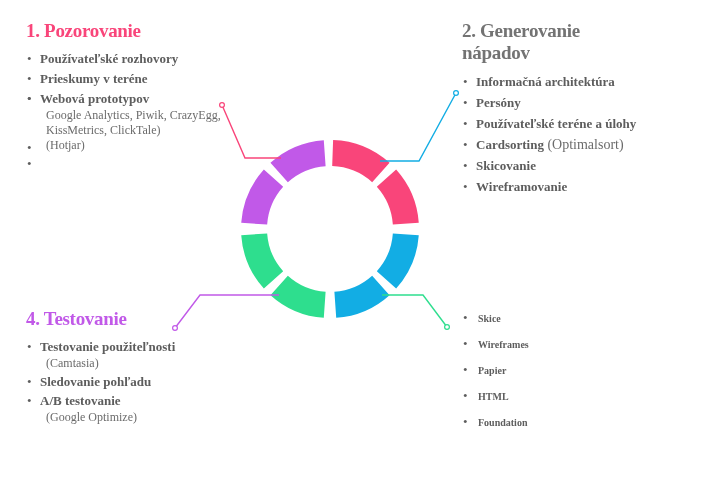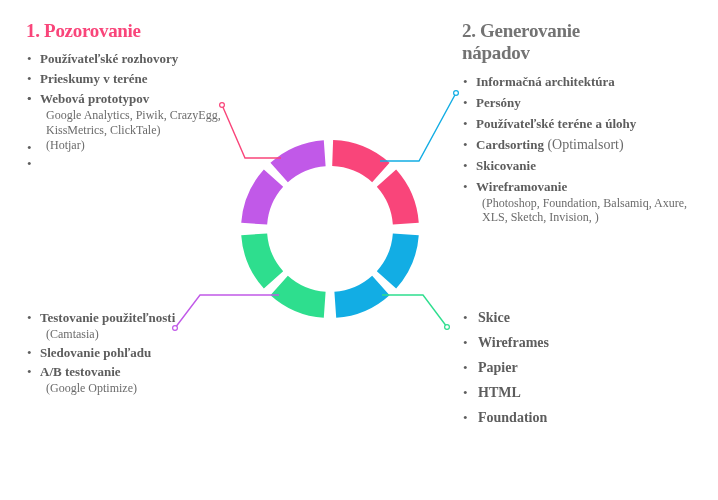--- a/index.html
+++ b/index.html
@@ -91,21 +91,21 @@
     line-height: 14.5px;
     padding-left: 6px;
     margin-top: 0px;
     margin-bottom: 1px;
     max-width: 215px;
   }
   #quadrant-2 .q-note { max-width: 230px; }
 
   
   #quadrant-3 .q-item { margin-bottom: 6px; padding-left: 16px; }
-  #quadrant-3 .q-label { font-size: 14px; }
+  #quadrant-3 .q-label { font-size: 10px; }
   #quadrant-2 .q-item { margin-bottom: 2px; }
   #quadrant-4 .q-item { margin-bottom: 0px; }
 </style>
 </head>
 <body>
 
 <div id="diagram">
 
   <svg id="donut-svg" viewBox="0 0 718 500" xmlns="http://www.w3.org/2000/svg">
     <g id="donut-segments">
@@ -144,25 +144,26 @@
 
   <div class="quadrant" id="quadrant-2">
     <div class="q-title">2. Generovanie
 nápadov</div>
     <ul class="q-list" id="list-q2">
         <li class="q-item"><span class="bullet">•</span><span class="q-label">Informačná architektúra</span></li>
         <li class="q-item"><span class="bullet">•</span><span class="q-label">Persóny</span></li>
         <li class="q-item"><span class="bullet">•</span><span class="q-label">Používateľské teréne a úlohy</span></li>
         <li class="q-item"><span class="bullet">•</span><span class="q-label">Cardsorting</span><span class="q-note-inline"> (Optimalsort)</span></li>
         <li class="q-item"><span class="bullet">•</span><span class="q-label">Skicovanie</span></li>
-        <li class="q-item"><span class="bullet">•</span><span class="q-label">Wireframovanie</span><span class="q-note">(Photoshop, Foundation, Balsamiq, Axure, XLS, Sketch, Invision, )</span></li>
+        <li class="q-item"><span class="bullet">•</span><span class="q-label">Wireframovanie</span></li>
       </ul>
   </div>
 
   <div class="quadrant" id="quadrant-4">
+    <div class="q-title">4. Testovanie</div>
     <ul class="q-list" id="list-q4">
         <li class="q-item"><span class="bullet">•</span><span class="q-label">Testovanie použiteľnosti</span><span class="q-note">(Camtasia)</span></li>
         <li class="q-item"><span class="bullet">•</span><span class="q-label">Sledovanie pohľadu</span></li>
         <li class="q-item"><span class="bullet">•</span><span class="q-label">A/B testovanie</span><span class="q-note">(Google Optimize)</span></li>
       </ul>
   </div>
 
   <div class="quadrant" id="quadrant-3">
     <ul class="q-list" id="list-q3">
         <li class="q-item"><span class="bullet">•</span><span class="q-label">Skice</span></li>

